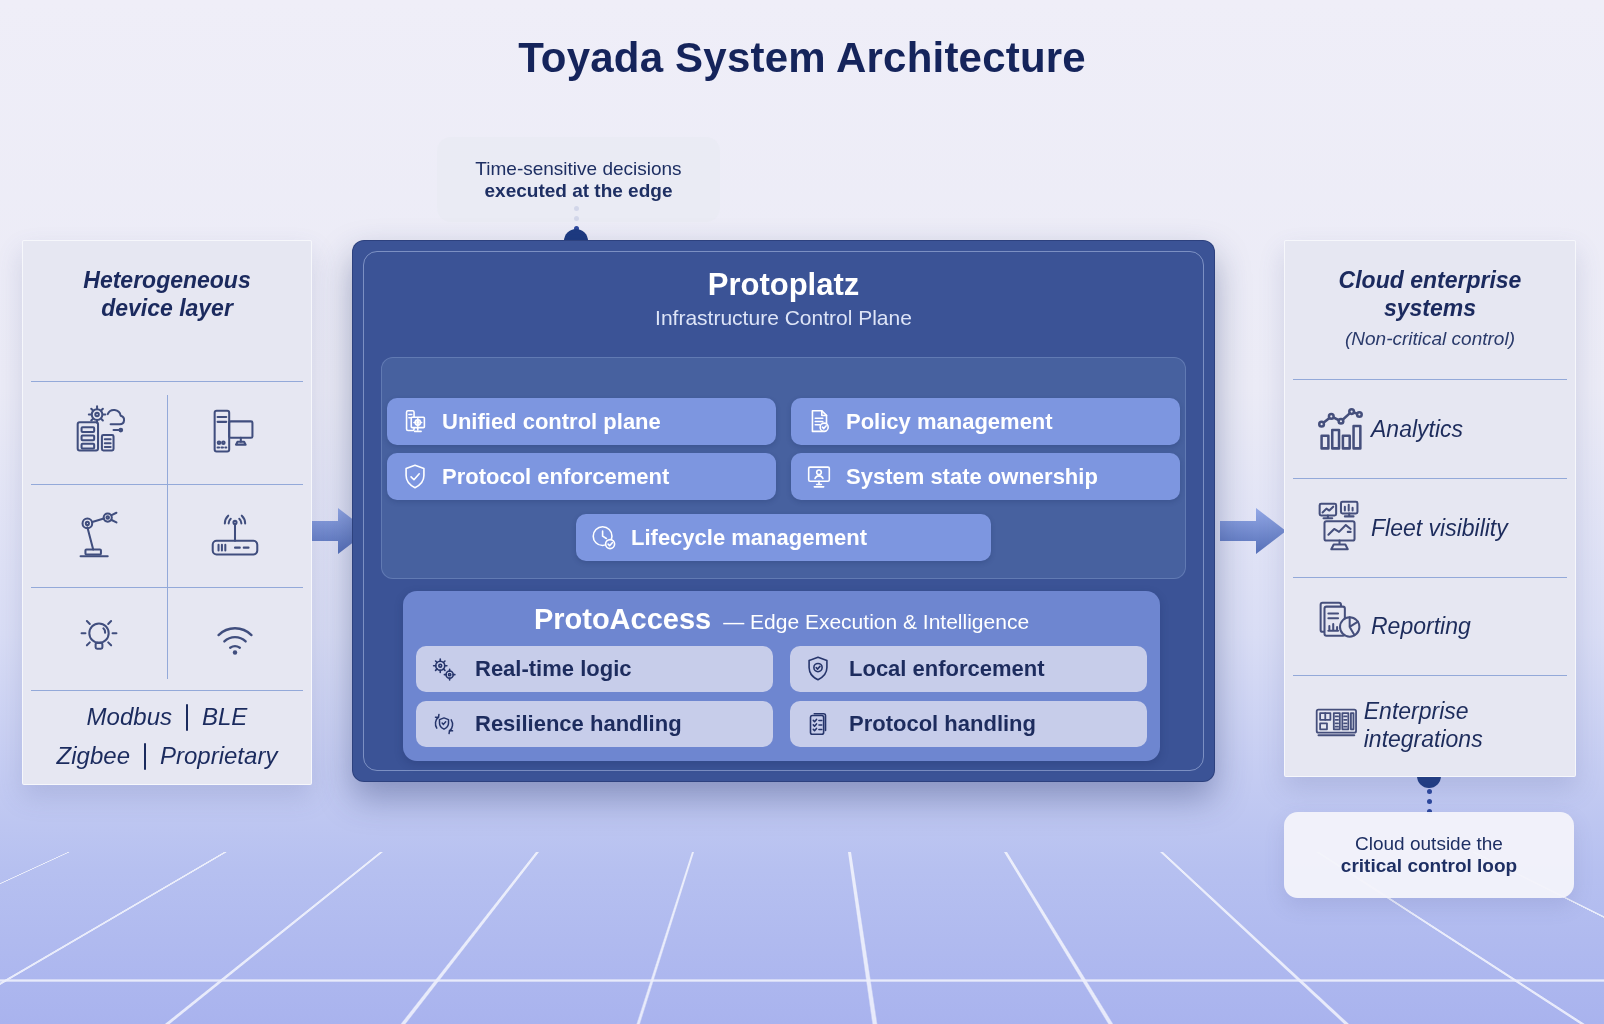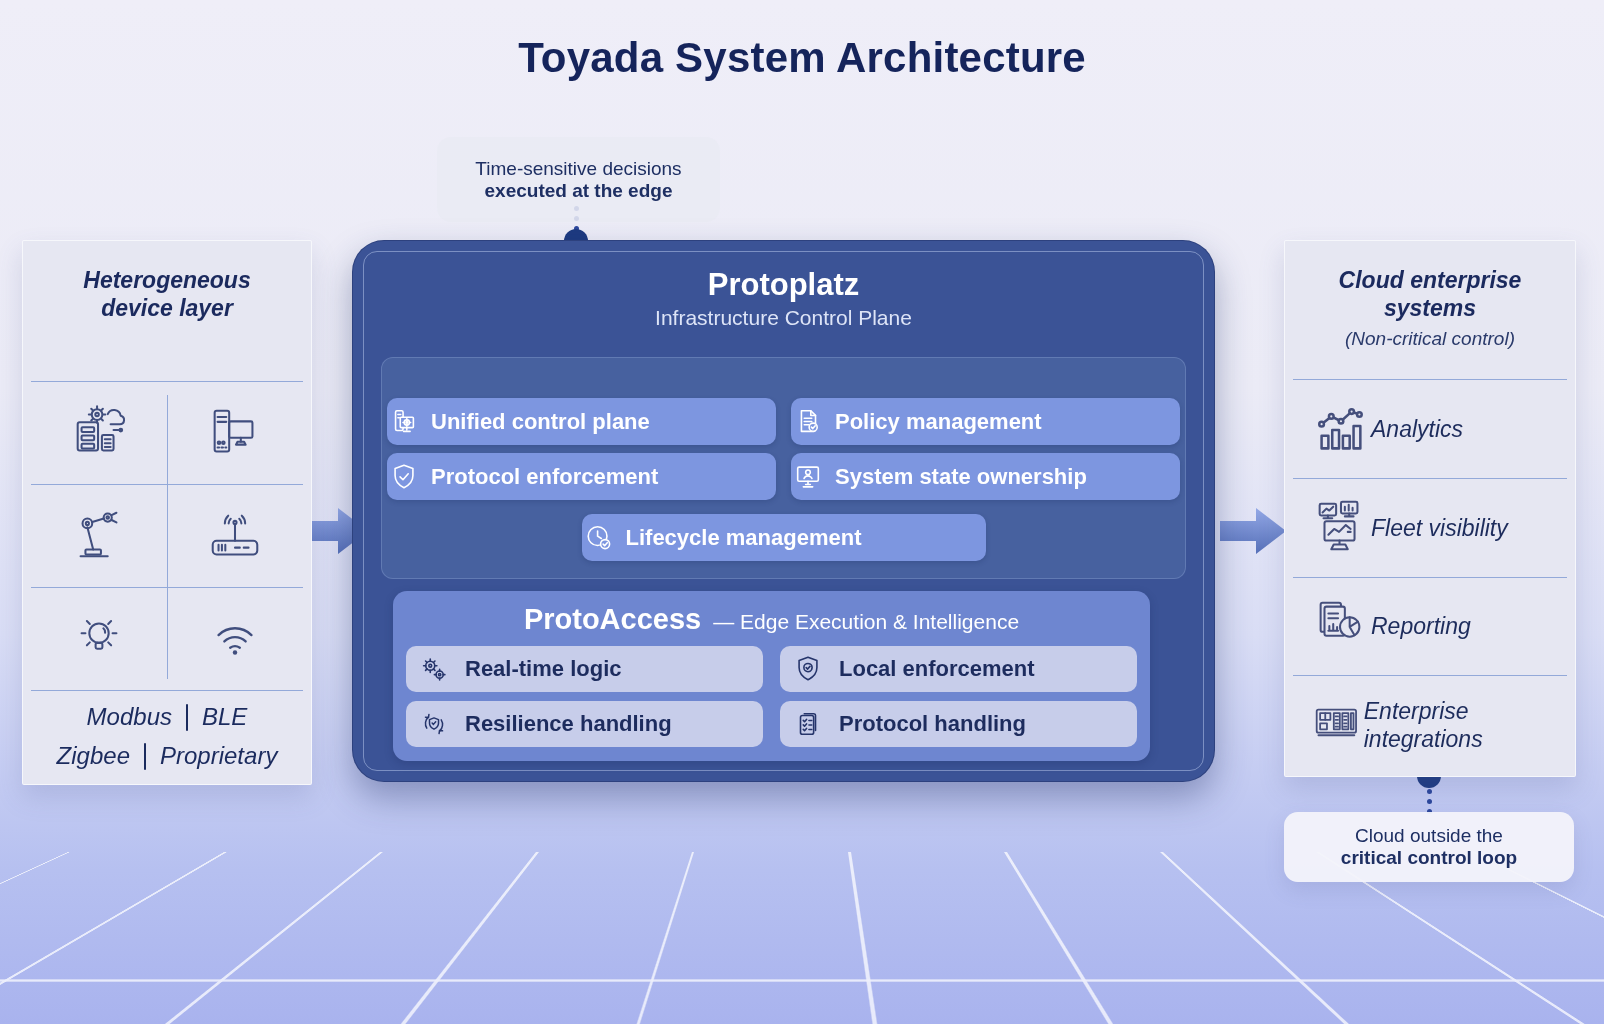--- a/index.html
+++ b/index.html
@@ -10,21 +10,21 @@
     transform:perspective(430px) rotateX(52deg);transform-origin:50% 0;
     background-image:
       repeating-linear-gradient(90deg,rgba(255,255,255,.9) 0 2.5px,transparent 2.5px 156px),
       repeating-linear-gradient(0deg,rgba(255,255,255,.9) 0 2.5px,transparent 2.5px 156px);}
   .title{position:absolute;top:34px;left:0;width:100%;text-align:center;z-index:2;
     font-size:42px;font-weight:700;color:#15245b;letter-spacing:.2px;}
   .callout{position:absolute;z-index:2;border-radius:14px;display:flex;flex-direction:column;
     align-items:center;justify-content:center;color:#1e2f63;font-size:19px;}
   .callout .l2{font-weight:700;}
   .callout-top{left:437px;top:137px;width:283px;height:85px;background:rgba(233,234,244,.88);}
-  .callout-bottom{left:1284px;top:812px;width:290px;height:70px;background:rgba(243,243,250,.95);
+  .callout-bottom{left:1284px;top:812px;width:290px;height:86px;background:rgba(243,243,250,.95);
     box-shadow:0 8px 20px rgba(80,90,150,.15);}
   .dots{position:absolute;z-index:1;display:flex;flex-direction:column;gap:5px;align-items:center;}
   .dots i{width:5px;height:5px;border-radius:50%;background:#2c479c;}
   .halfdot{position:absolute;width:24px;height:24px;border-radius:50%;background:#1d3a80;z-index:1;}
   .panel-light{position:absolute;background:#e6e7f2;border:1px solid rgba(255,255,255,.65);
     border-radius:2px;box-shadow:0 12px 26px rgba(80,90,150,.18);z-index:2;font-style:italic;}
   .lp{left:22px;top:240px;width:288px;height:543px;}
   .rp{left:1284px;top:240px;width:290px;height:535px;}
   .p-head{padding-top:26px;text-align:center;color:#1b2a5e;font-size:23px;font-weight:700;line-height:1.2;}
   .p-sub{text-align:center;color:#2a3a6b;font-size:19px;margin-top:6px;font-weight:400;}
@@ -32,34 +32,34 @@
     border-top:1px solid #93a9d9;border-bottom:1px solid #93a9d9;}
   .devgrid .vline{position:absolute;left:50%;top:13px;bottom:11px;width:1px;background:#93a9d9;}
   .devrow{display:flex;height:102px;}
   .devrow + .devrow{border-top:1px solid #93a9d9;}
   .devcell{flex:1;display:flex;align-items:center;justify-content:center;color:#404e7e;}
   .protocols{position:absolute;left:0;right:0;top:462px;display:flex;flex-direction:column;
     gap:11px;align-items:center;color:#1b2b5e;font-size:24px;}
   .pline{display:flex;align-items:center;gap:14px;}
   .vsep{width:2px;height:27px;background:#1b2b5e;border-radius:1px;}
   .cp{position:absolute;left:352px;top:240px;width:861px;height:540px;background:#3b5396;
-    border:1px solid rgba(25,40,90,.4);border-radius:32px;z-index:2;
+    border:1px solid rgba(25,40,90,.4);border-radius:12px;z-index:2;
     box-shadow:0 16px 34px rgba(35,50,105,.38);}
   .cp-outline{position:absolute;inset:10px;border:1.5px solid rgba(190,205,240,.5);border-radius:14px;pointer-events:none;}
   .cp-title{margin-top:26px;text-align:center;color:#fff;font-size:31px;font-weight:700;}
   .cp-sub{text-align:center;color:#dde4f7;font-size:21px;margin-top:3px;}
   .section{position:absolute;left:28px;top:116px;width:805px;height:222px;background:#47619f;
     border:1px solid rgba(165,185,232,.28);border-radius:12px;box-sizing:border-box;}
   .cap-grid{display:grid;grid-template-columns:1fr 1fr;gap:8px 15px;padding:40px 5px 0;}
   .pill{height:47px;background:#7d96e0;border-radius:10px;display:flex;align-items:center;
-    padding-left:2px;gap:12px;color:#fff;font-size:22px;font-weight:700;white-space:nowrap;
+    padding-left:13px;gap:12px;color:#fff;font-size:22px;font-weight:700;white-space:nowrap;
     box-shadow:0 2px 5px rgba(25,40,90,.22);}
   .pill svg{flex:0 0 auto;}
   .pill-center{width:402px;margin:14px auto 0;}
-  .pa{position:absolute;left:40px;top:350px;width:757px;height:170px;background:#6e86d0;
+  .pa{position:absolute;left:50px;top:350px;width:757px;height:170px;background:#6e86d0;
     border-radius:14px;box-sizing:border-box;box-shadow:0 3px 8px rgba(25,40,90,.25);}
   .pa-head{display:flex;align-items:baseline;justify-content:center;gap:12px;margin-top:12px;color:#fff;}
   .pa-title{font-size:29px;font-weight:700;}
   .pa-sub{font-size:21px;font-weight:400;}
   .pa-grid{display:grid;grid-template-columns:1fr 1fr;gap:9px 17px;padding:10px 13px 0;}
   .pill2{height:46px;background:#c7cdea;border-radius:10px;display:flex;align-items:center;
     padding-left:13px;gap:16px;color:#1d2c5e;font-size:22px;font-weight:700;white-space:nowrap;}
   .pill2 svg{color:#26356b;flex:0 0 auto;}
   .rp-rows{position:absolute;left:8px;right:8px;top:138px;bottom:2px;display:flex;flex-direction:column;
     border-top:1px solid #93a9d9;}

